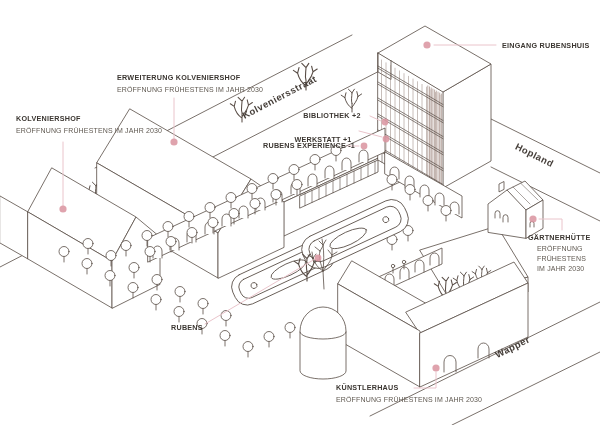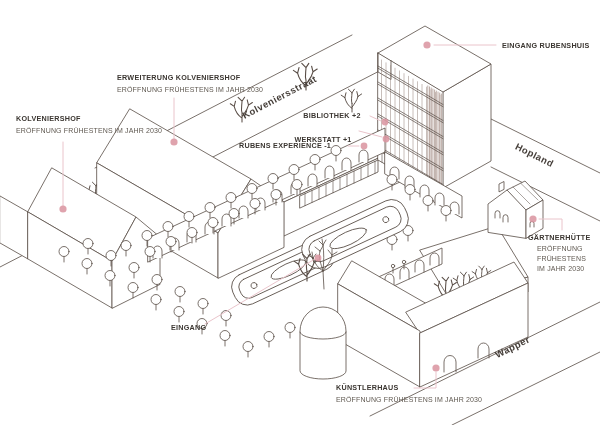--- a/index.html
+++ b/index.html
@@ -300,26 +300,26 @@
 </div>
 
 <div class="lbl ra" style="left:296px;top:110px;width:72px">
   <span class="t">BIBLIOTHEK +2</span>
 </div>
 
 <div class="lbl ra" style="left:288px;top:134px;width:70px">
   <span class="t">WERKSTATT +1</span>
 </div>
 
-<div class="lbl ra" style="left:239px;top:140px;width:82px">
+<div class="lbl ra" style="left:263px;top:140px;width:82px">
   <span class="t">RUBENS EXPERIENCE -1</span>
 </div>
 
 <div class="lbl" style="left:171px;top:322px">
-  <span class="t">EINGANG</span>
+  <span class="t">RUBENS</span>
 </div>
 
 <div class="lbl" style="left:336px;top:382px">
   <span class="t">KÜNSTLERHAUS</span>
   <span class="sub">ERÖFFNUNG FRÜHESTENS IM JAHR 2030</span>
 </div>
 
 <div class="lbl tight" style="left:528px;top:232px">
   <span class="t" style="line-height:12px">GÄRTNERHÜTTE</span>
   <span class="sub ind">ERÖFFNUNG</span>

